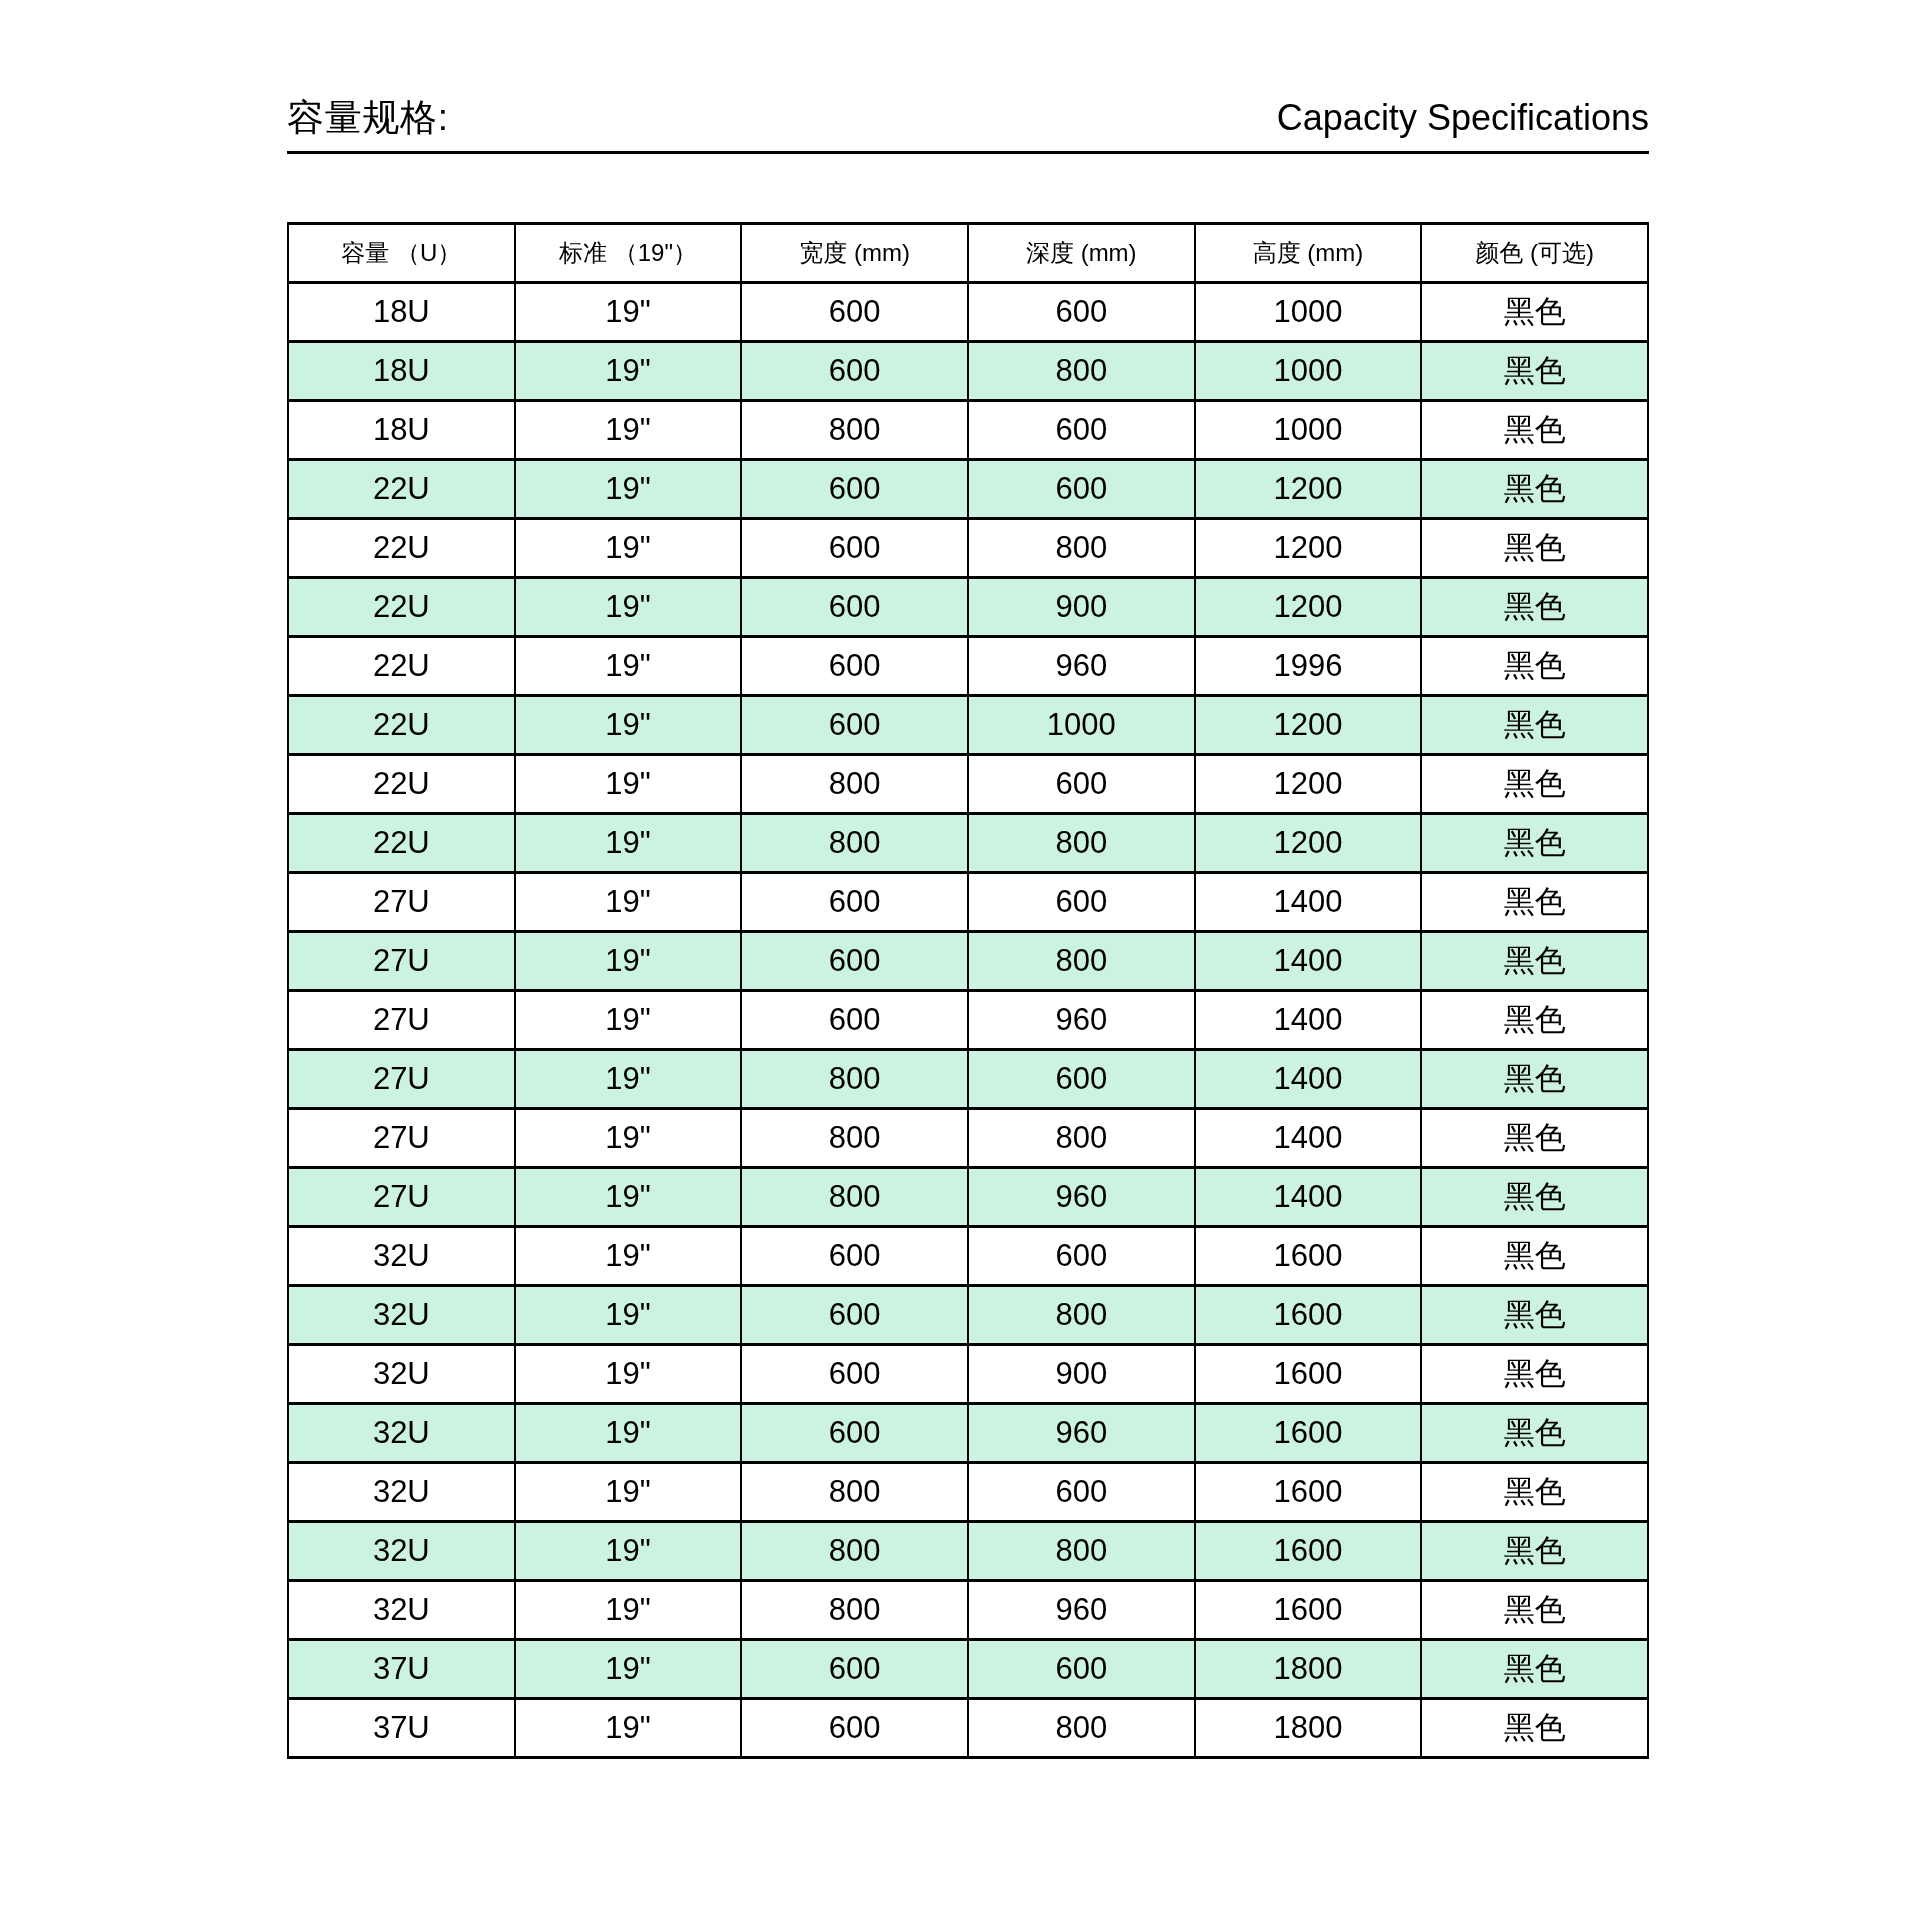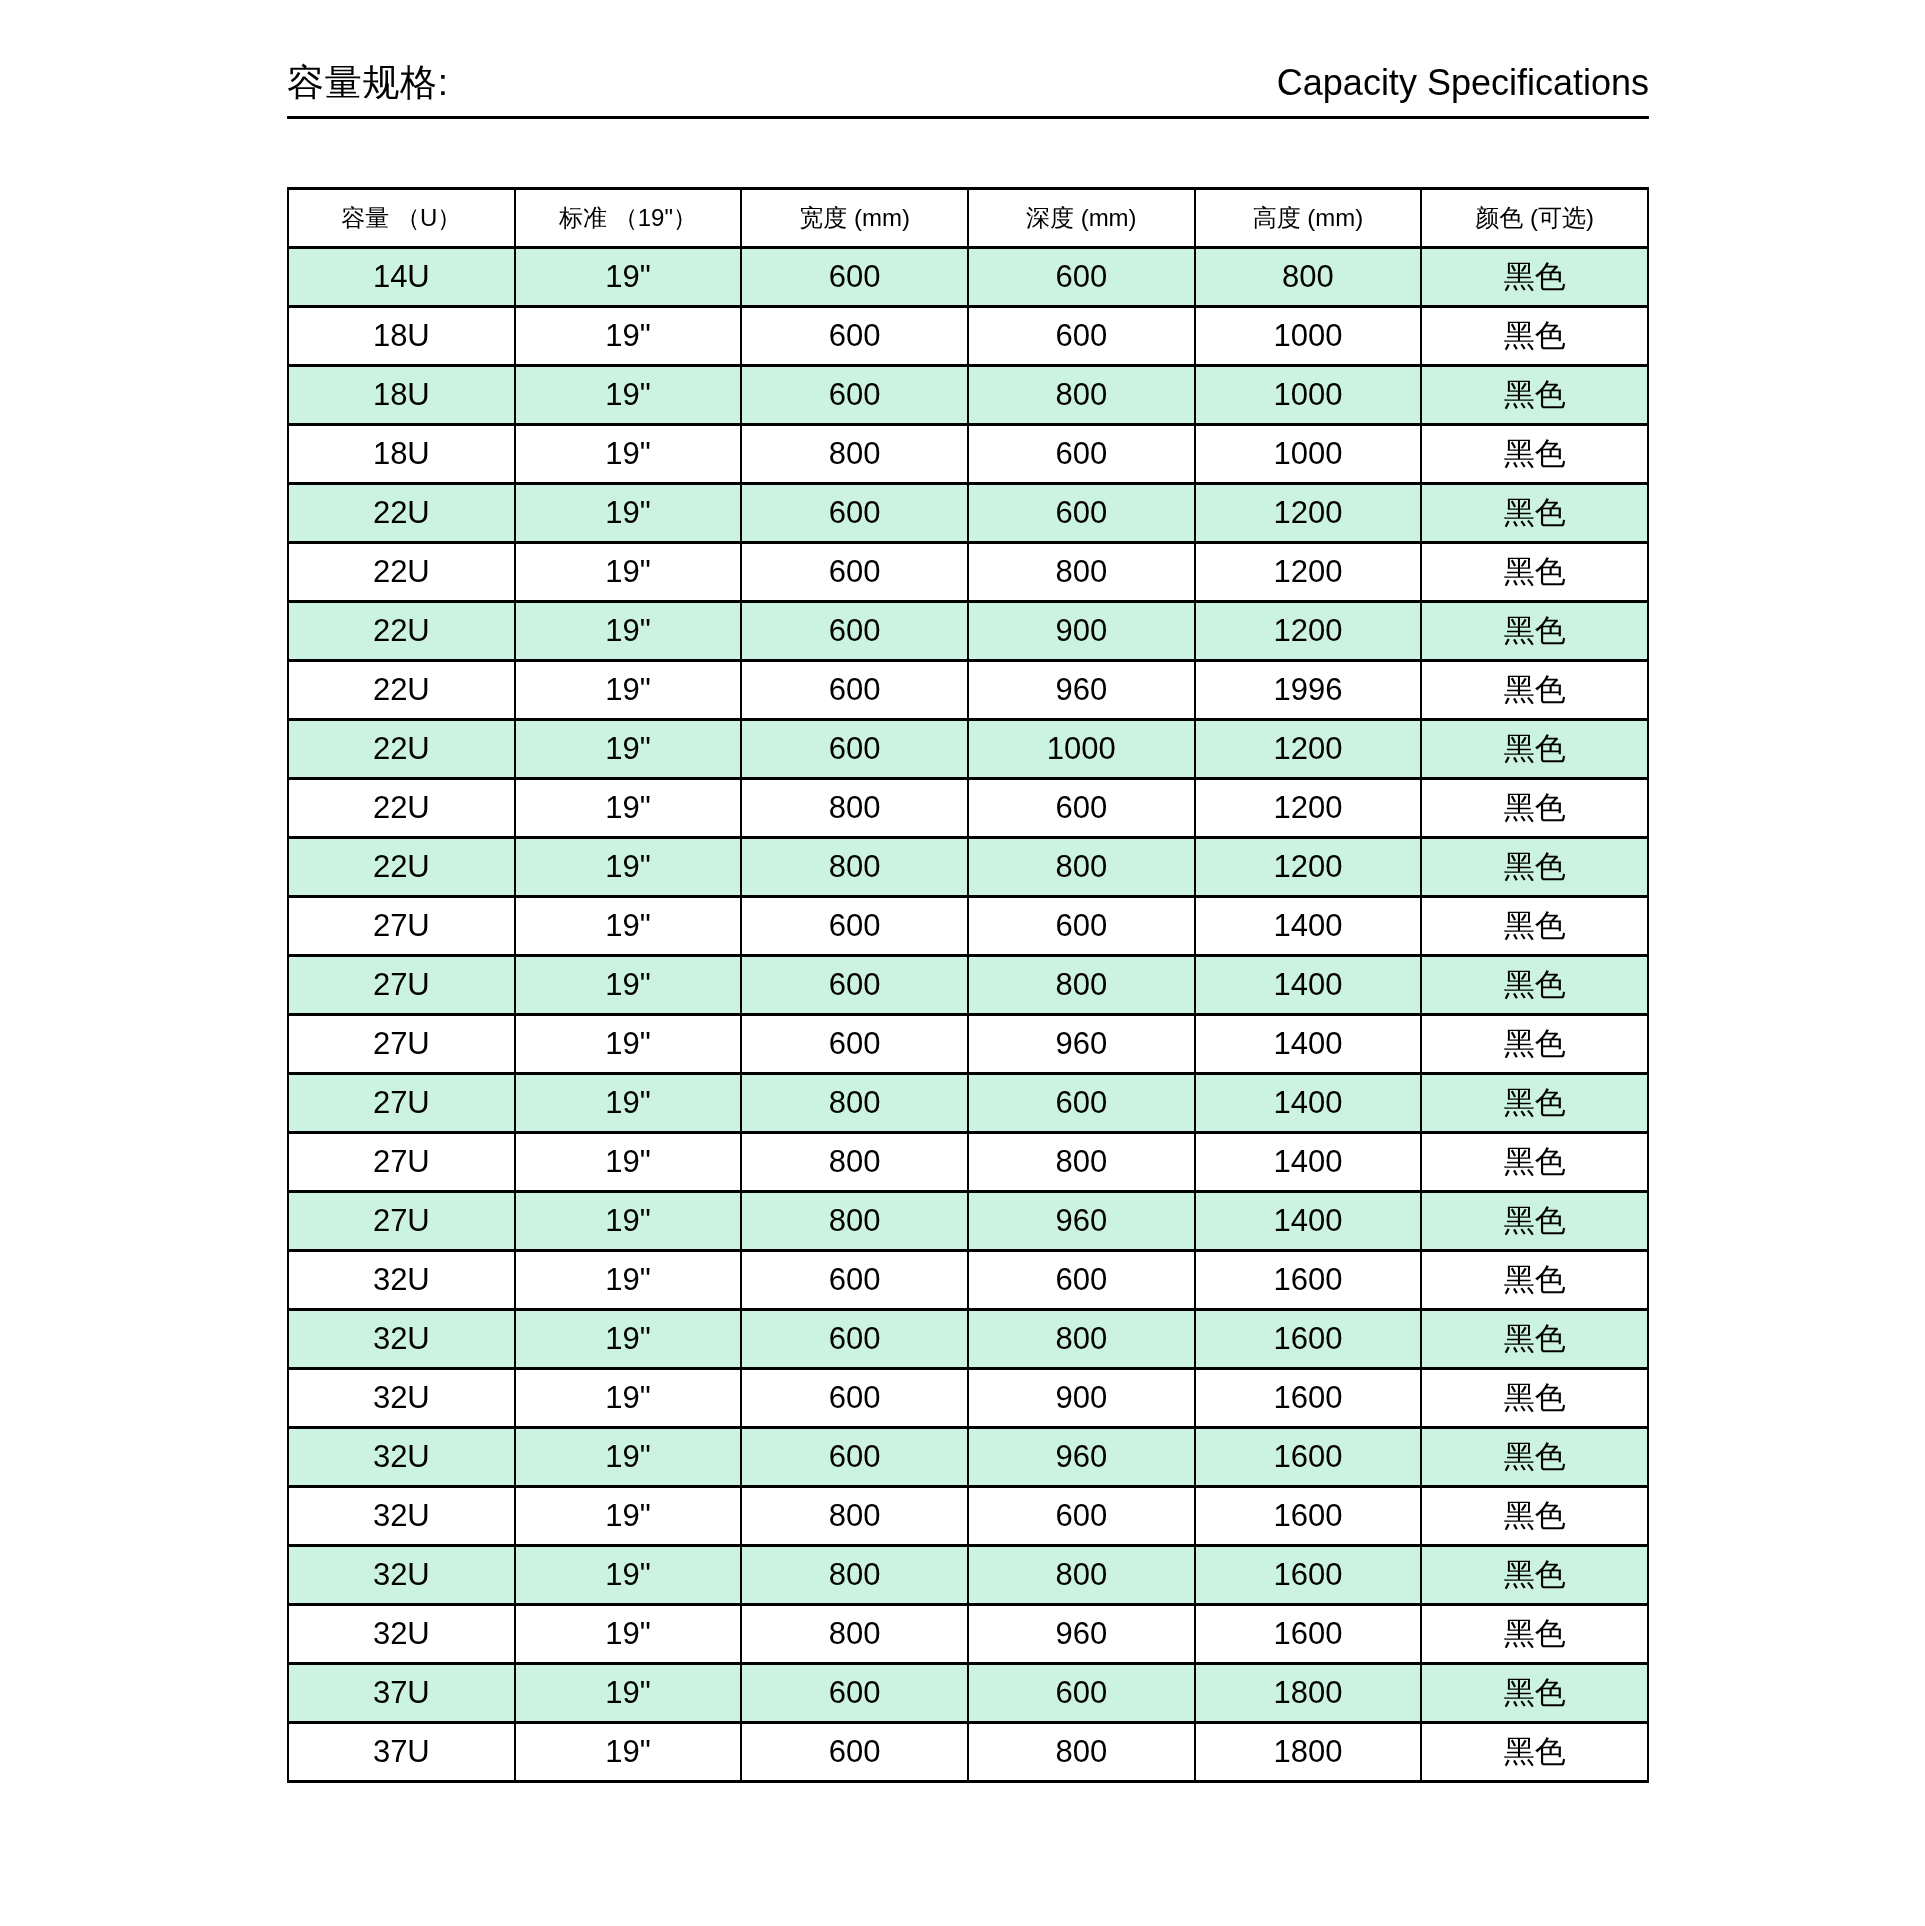--- a/index.html
+++ b/index.html
@@ -17,21 +17,21 @@
     overflow: hidden;
   }
   .content {
     width: 1362px;
     margin-left: 287px;
   }
   .header-bar {
     display: flex;
     justify-content: space-between;
     align-items: flex-end;
-    padding-top: 36px;
+    padding-top: 71px;
     padding-bottom: 15px;
     border-bottom: 3px solid #000000;
   }
   .title-zh {
     font-size: 37px;
     font-weight: 500;
     letter-spacing: 0.7px;
     line-height: 1;
   }
   .title-en {
@@ -85,28 +85,20 @@
         <tr>
           <th>容量 （U）</th>
           <th>标准 （19"）</th>
           <th>宽度 (mm)</th>
           <th>深度 (mm)</th>
           <th>高度 (mm)</th>
           <th>颜色 (可选)</th>
         </tr>
       </thead>
       <tbody>
-          <tr class="alt">
-    <td>14U</td>
-    <td>19"</td>
-    <td>600</td>
-    <td>600</td>
-    <td>800</td>
-    <td>黑色</td>
-  </tr>
           <tr>
     <td>18U</td>
     <td>19"</td>
     <td>600</td>
     <td>600</td>
     <td>1000</td>
     <td>黑色</td>
   </tr>
           <tr class="alt">
     <td>18U</td>

